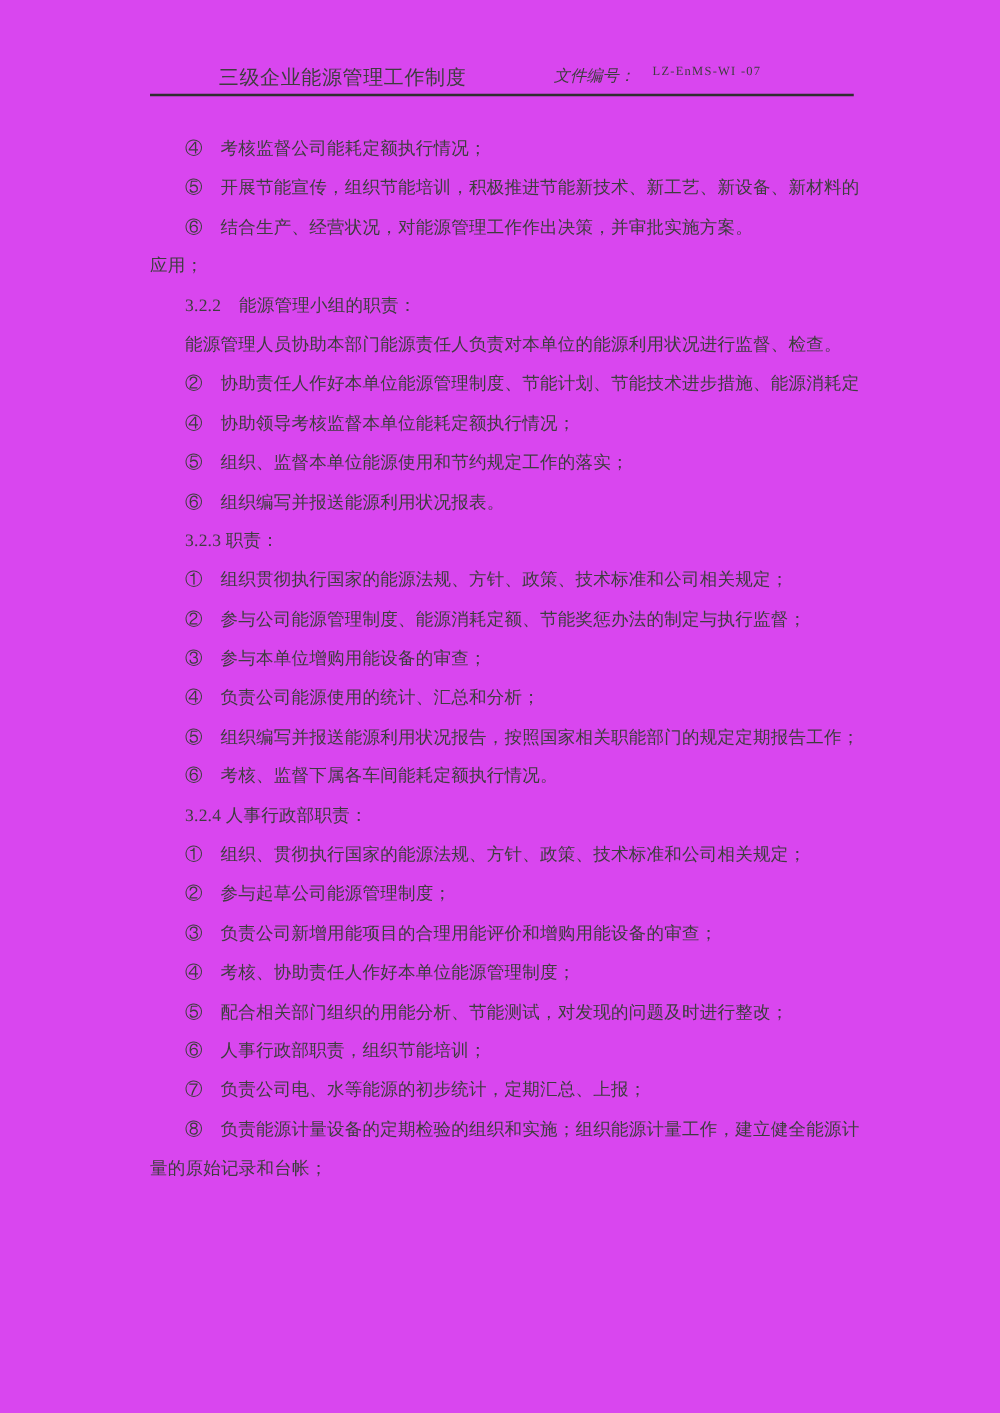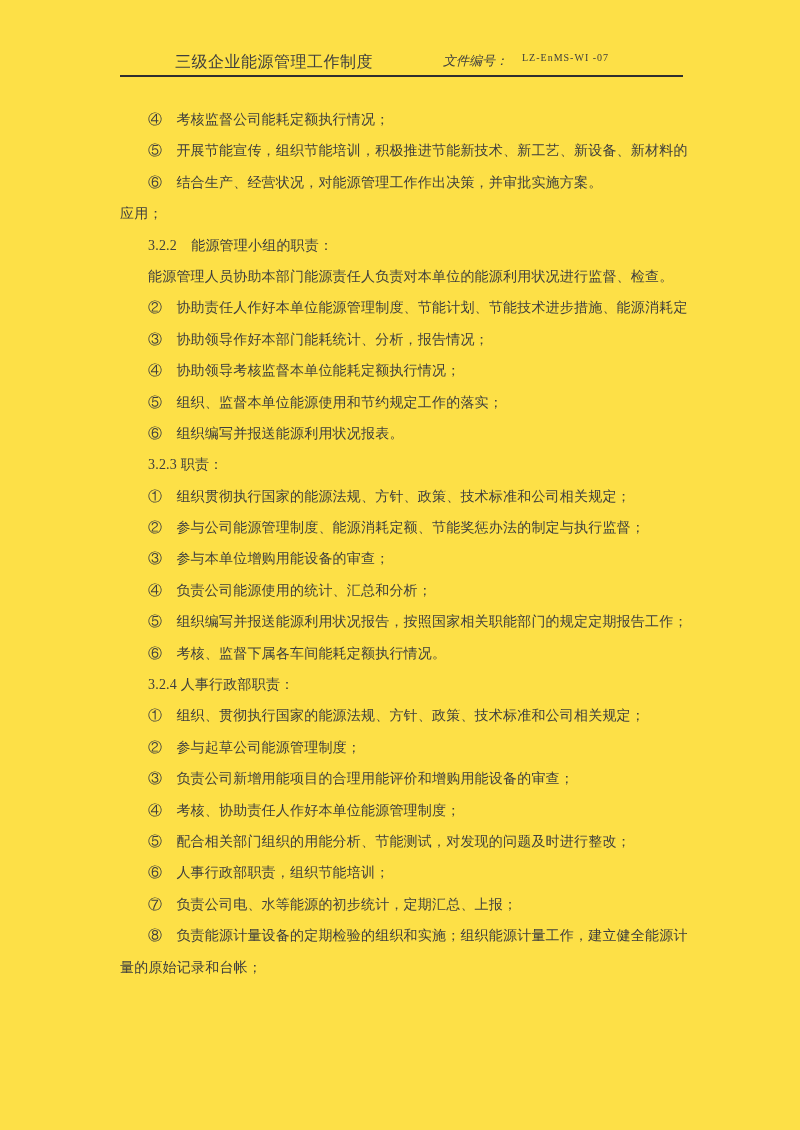--- a/index.html
+++ b/index.html
@@ -4,21 +4,21 @@
 <style>
   html, body {
     margin: 0;
     padding: 0;
     background: #ffffff;
   }
   .page {
     position: relative;
     width: 800px;
     height: 1130px;
-    background: #fde047;
+    background: #d946ef;
     font-family: "Liberation Serif", serif;
     color: #3e3e3e;
     overflow: hidden;
   }
   .header-title {
     position: absolute;
     left: 175px;
     top: 52px;
     font-size: 16px;
     letter-spacing: 0.5px;
@@ -78,21 +78,20 @@
   </div>
 
   <div class="doc-body">
       <div class="line indent">④　考核监督公司能耗定额执行情况；</div>
       <div class="line indent">⑤　开展节能宣传，组织节能培训，积极推进节能新技术、新工艺、新设备、新材料的</div>
       <div class="line indent">⑥　结合生产、经营状况，对能源管理工作作出决策，并审批实施方案。</div>
       <div class="line">应用；</div>
       <div class="line indent">3.2.2　能源管理小组的职责：</div>
       <div class="line indent">能源管理人员协助本部门能源责任人负责对本单位的能源利用状况进行监督、检查。</div>
       <div class="line indent">②　协助责任人作好本单位能源管理制度、节能计划、节能技术进步措施、能源消耗定</div>
-      <div class="line indent">③　协助领导作好本部门能耗统计、分析，报告情况；</div>
       <div class="line indent">④　协助领导考核监督本单位能耗定额执行情况；</div>
       <div class="line indent">⑤　组织、监督本单位能源使用和节约规定工作的落实；</div>
       <div class="line indent">⑥　组织编写并报送能源利用状况报表。</div>
       <div class="line indent">3.2.3 职责：</div>
       <div class="line indent">①　组织贯彻执行国家的能源法规、方针、政策、技术标准和公司相关规定；</div>
       <div class="line indent">②　参与公司能源管理制度、能源消耗定额、节能奖惩办法的制定与执行监督；</div>
       <div class="line indent">③　参与本单位增购用能设备的审查；</div>
       <div class="line indent">④　负责公司能源使用的统计、汇总和分析；</div>
       <div class="line indent">⑤　组织编写并报送能源利用状况报告，按照国家相关职能部门的规定定期报告工作；</div>
       <div class="line indent">⑥　考核、监督下属各车间能耗定额执行情况。</div>

